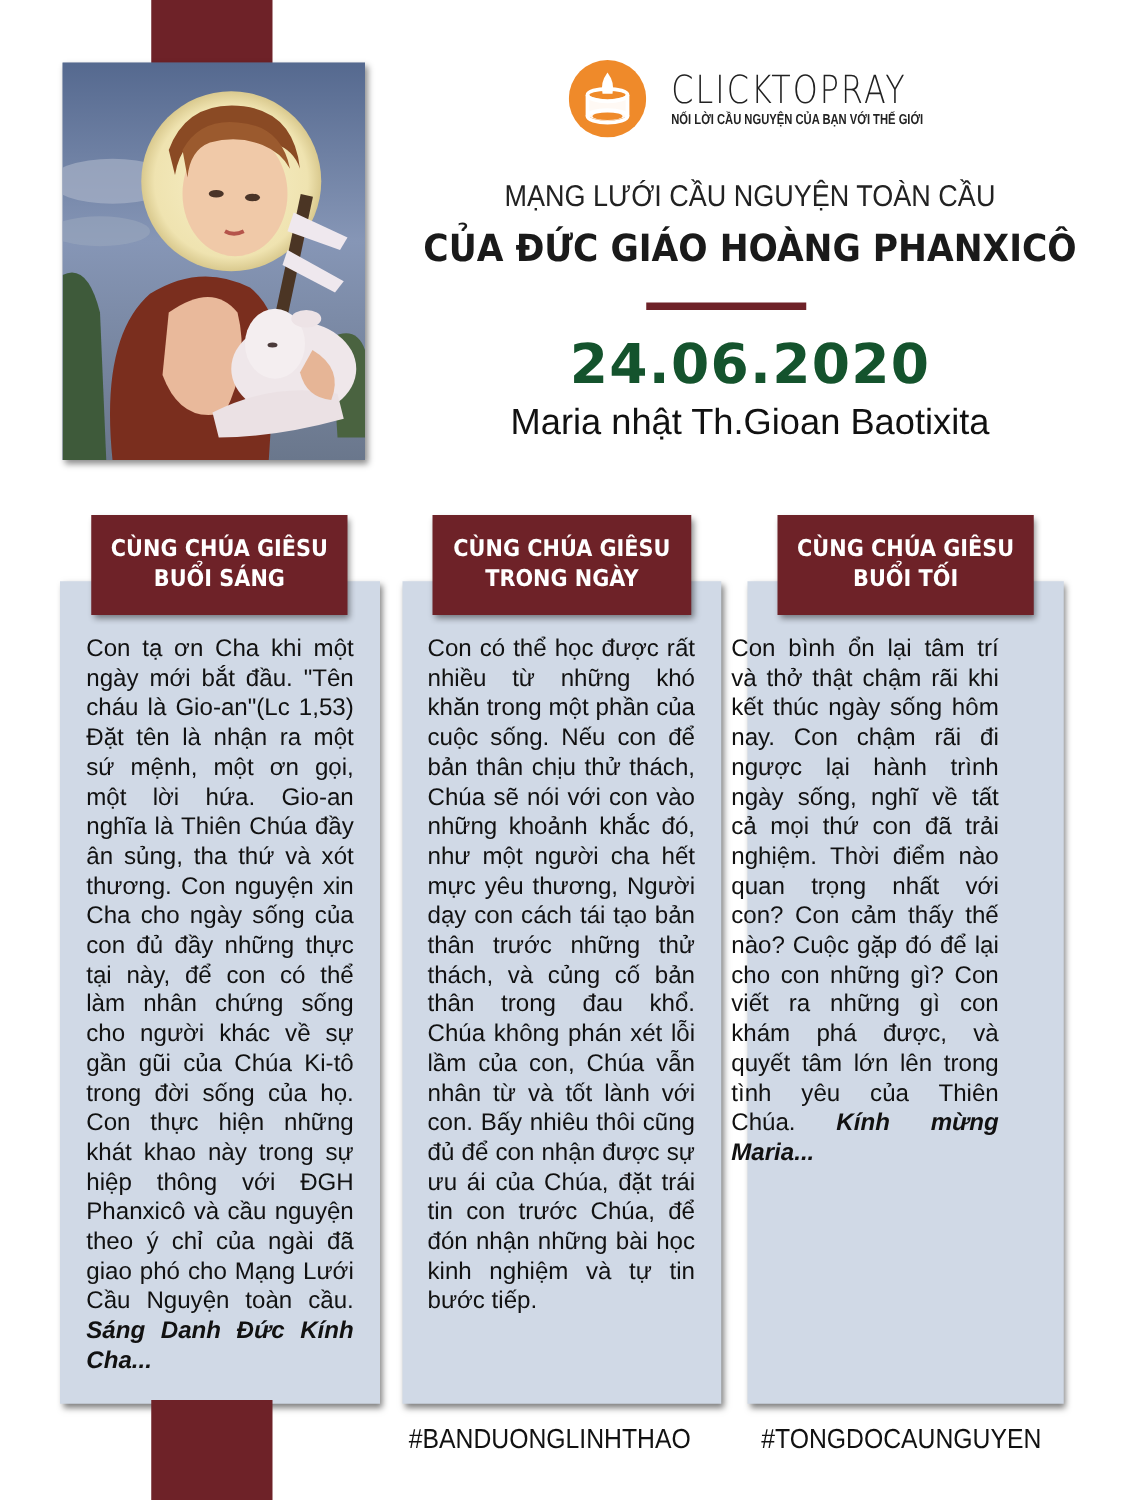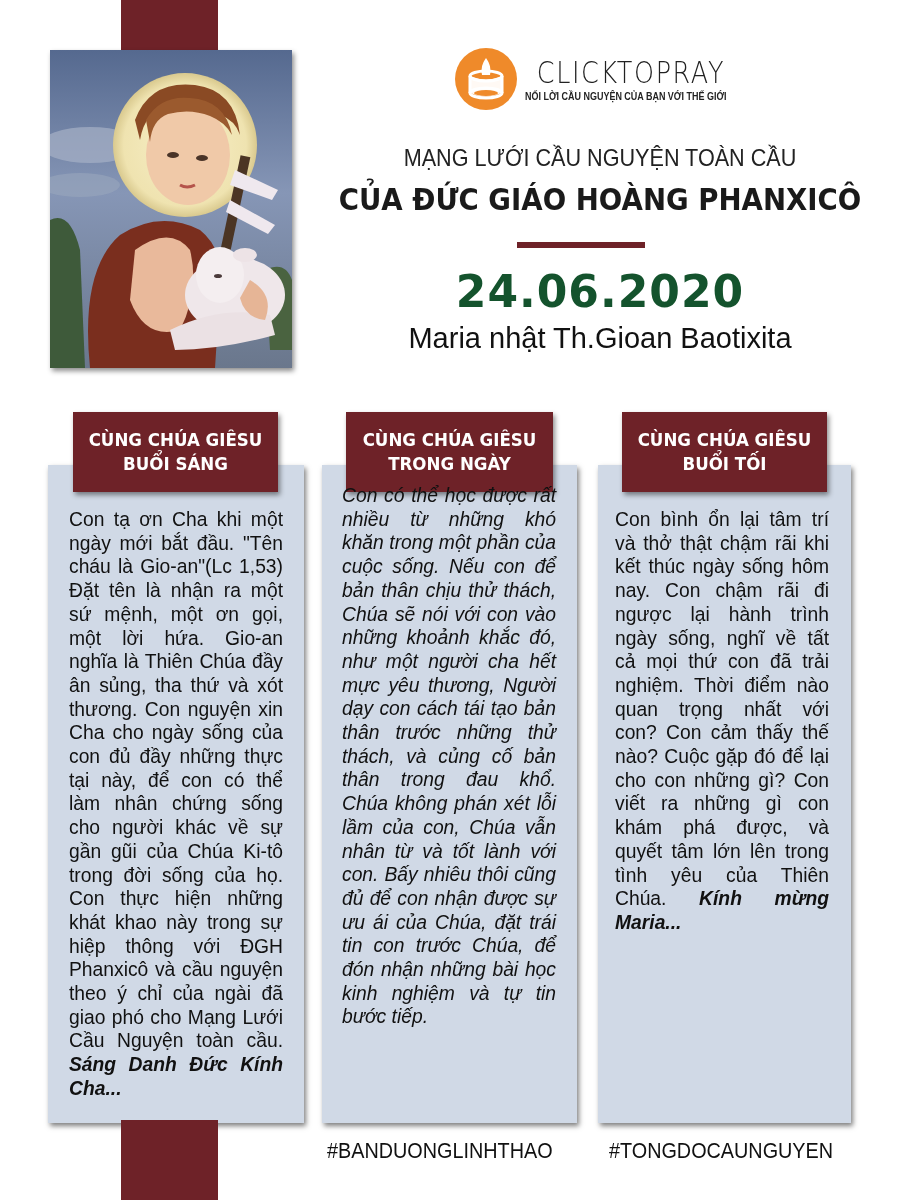--- a/index.html
+++ b/index.html
@@ -12,21 +12,21 @@
 
   .portrait {
     position: absolute; left: 50px; top: 50px; width: 242px; height: 318px;
     overflow: hidden; box-shadow: 2px 3px 5px rgba(0,0,0,0.45);
     background: linear-gradient(180deg, #5b6f94 0%, #7e8fb0 35%, #8b97b2 55%, #6c7a8e 100%);
   }
   .portrait svg { display: block; width: 100%; height: 100%; }
 
   .logo { position: absolute; left: 455px; top: 48px; display: flex; align-items: center; }
   .logo-icon { width: 62px; height: 62px; }
-  .logo-text { margin-left: 8px; text-align: center; }
+  .logo-text { margin-left: 20px; }
   .logo-name { font-family: "DejaVu Sans", sans-serif; font-weight: 300; font-size: 31px; letter-spacing: 2px; color: #222; line-height: 32px; transform: scaleX(0.82); transform-origin: left center; white-space: nowrap; }
   .logo-tagline { font-family: "Liberation Sans", sans-serif; font-weight: 700; font-size: 11.5px; color: #222; margin-top: 2px; transform: scaleX(0.78); transform-origin: left center; white-space: nowrap; }
 
   .subtitle { position: absolute; left: 300px; width: 600px; text-align: center; top: 144px; font-family: "Liberation Sans", sans-serif; font-size: 24px; color: #222; letter-spacing: 0px; transform: scaleX(0.9); }
   .title { position: absolute; left: 300px; width: 600px; text-align: center; top: 182px; font-family: "DejaVu Sans", sans-serif; font-weight: 700; font-size: 30px; color: #1a1a1a; transform: scaleX(0.92); white-space: nowrap; }
   .divider { position: absolute; left: 517px; top: 242px; width: 128px; height: 6px; background: #6e2228; }
   .date { position: absolute; left: 300px; width: 600px; text-align: center; top: 266px; font-family: "DejaVu Sans", sans-serif; font-weight: 700; font-size: 44px; color: #14532d; letter-spacing: 1px; }
   .feast { position: absolute; left: 300px; width: 600px; text-align: center; top: 322px; font-family: "Liberation Sans", sans-serif; font-size: 29px; color: #111; }
 
   .card { position: absolute; top: 465px; height: 658px; background: #d0d9e6; box-shadow: 2px 3px 5px rgba(0,0,0,0.5); }
@@ -44,22 +44,22 @@
   .card-header.h1 { left: 73px; width: 205px; }
   .card-header.h2 { left: 346px; width: 207px; }
   .card-header.h3 { left: 622px; width: 205px; }
 
   .card-body {
     position: absolute; font-family: "Liberation Sans", sans-serif; font-size: 19.3px; line-height: 23.7px;
     color: #111; text-align: justify; hyphens: none;
   }
   .card-body .closing { font-weight: 700; font-style: italic; }
   .b1 { left: 69px; top: 508px; width: 214px; }
-  .b2 { left: 342px; top: 484px; width: 214px; font-style: italic; }
-  .b3 { left: 615px; top: 508px; width: 214px; }
+  .b2 { left: 342px; top: 508px; width: 214px; }
+  .b3 { left: 585px; top: 508px; width: 214px; }
 
   .hashtag { position: absolute; top: 1138px; font-family: "Liberation Sans", sans-serif; font-size: 22px; color: #111; transform: scaleX(0.9); transform-origin: left center; white-space: nowrap; }
   .hashtag.t1 { left: 327px; }
   .hashtag.t2 { left: 609px; }
 </style>
 </head>
 <body>
 
 <div class="vbar top"></div>
 

